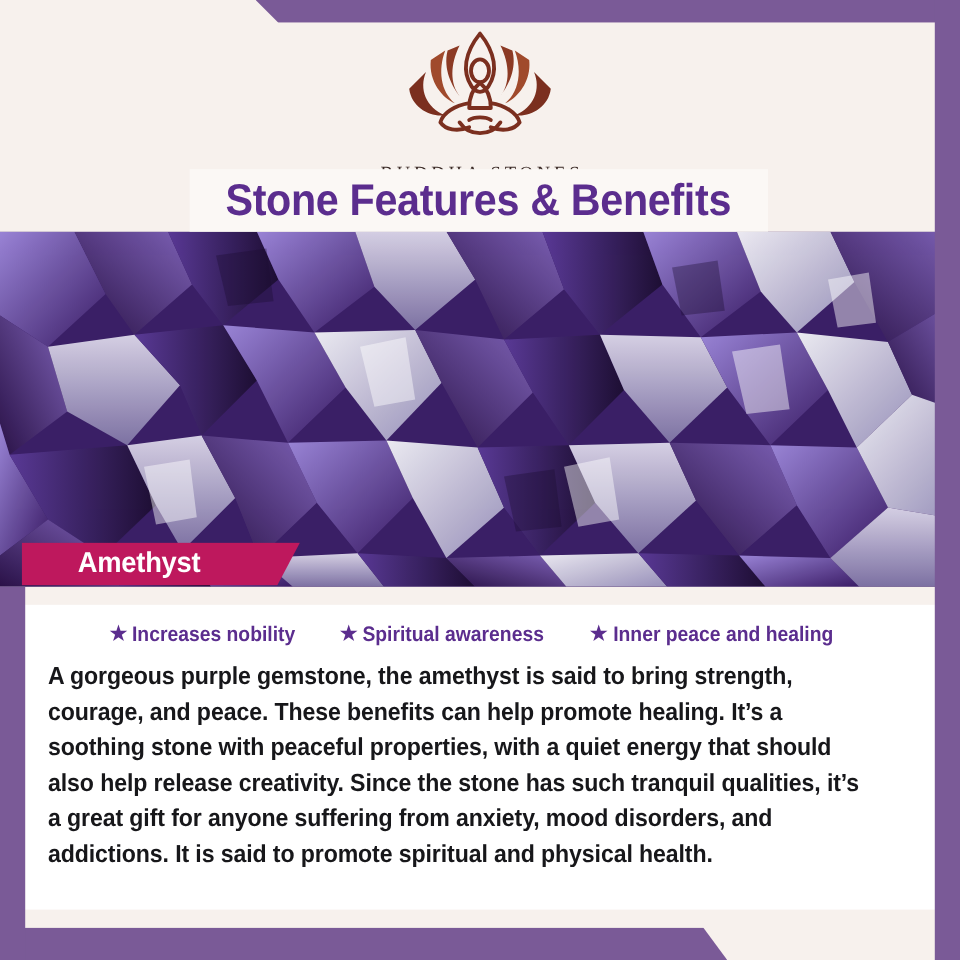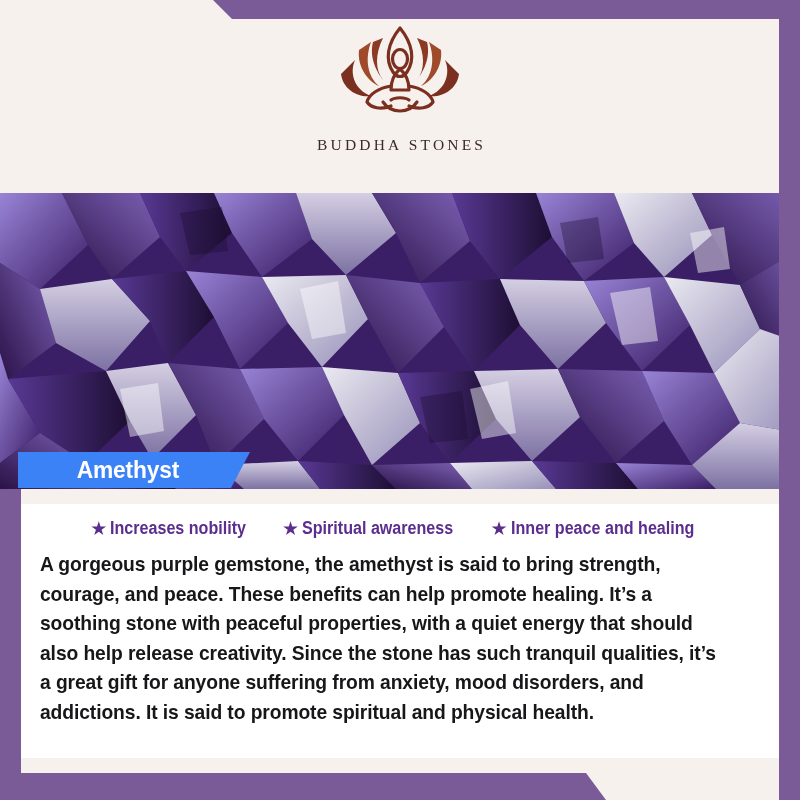--- a/index.html
+++ b/index.html
@@ -127,23 +127,23 @@
     background: #3a1f66;
   }
   .hero svg { display: block; }
 
   .stone-label {
     position: absolute;
     left: 18px;
     top: 452px;
     height: 36px;
     z-index: 7;
-    background: #3b82f6;
+    background: #be185d;
     clip-path: polygon(0 0, 232px 0, 213px 36px, 0 36px);
-    padding: 0 0 0 56px;
+    padding: 0 0 0 44px;
     width: 232px;
     box-sizing: border-box;
     display: flex;
     align-items: center;
   }
   .stone-label-text {
     font-family: "Liberation Sans", sans-serif;
     font-weight: bold;
     font-size: 24px;
     color: #ffffff;
@@ -332,20 +332,23 @@
           <path d="M66 64 C54 66 44 72 42 80 C46 86 56 88 66 84"></path>
           <path d="M84 64 C96 66 106 72 108 80 C104 86 94 88 84 84"></path>
           <path d="M58 80 C62 86 68 89 75 89 C82 89 88 86 92 80"></path>
           <path d="M66 78 C70 75 80 75 84 78"></path>
         </g>
       </svg>
       <span class="logo-text">BUDDHA STONES</span>
     </div>
   </div>
 
+  <div class="title-band">
+    <span class="title-text">Stone Features &amp; Benefits</span>
+  </div>
 
   <div class="stone-label">
     <span class="stone-label-text">Amethyst</span>
   </div>
 
   <div class="gap-strip"></div>
 
   <div class="text-card">
     <div class="benefits">
       <div class="benefit">

